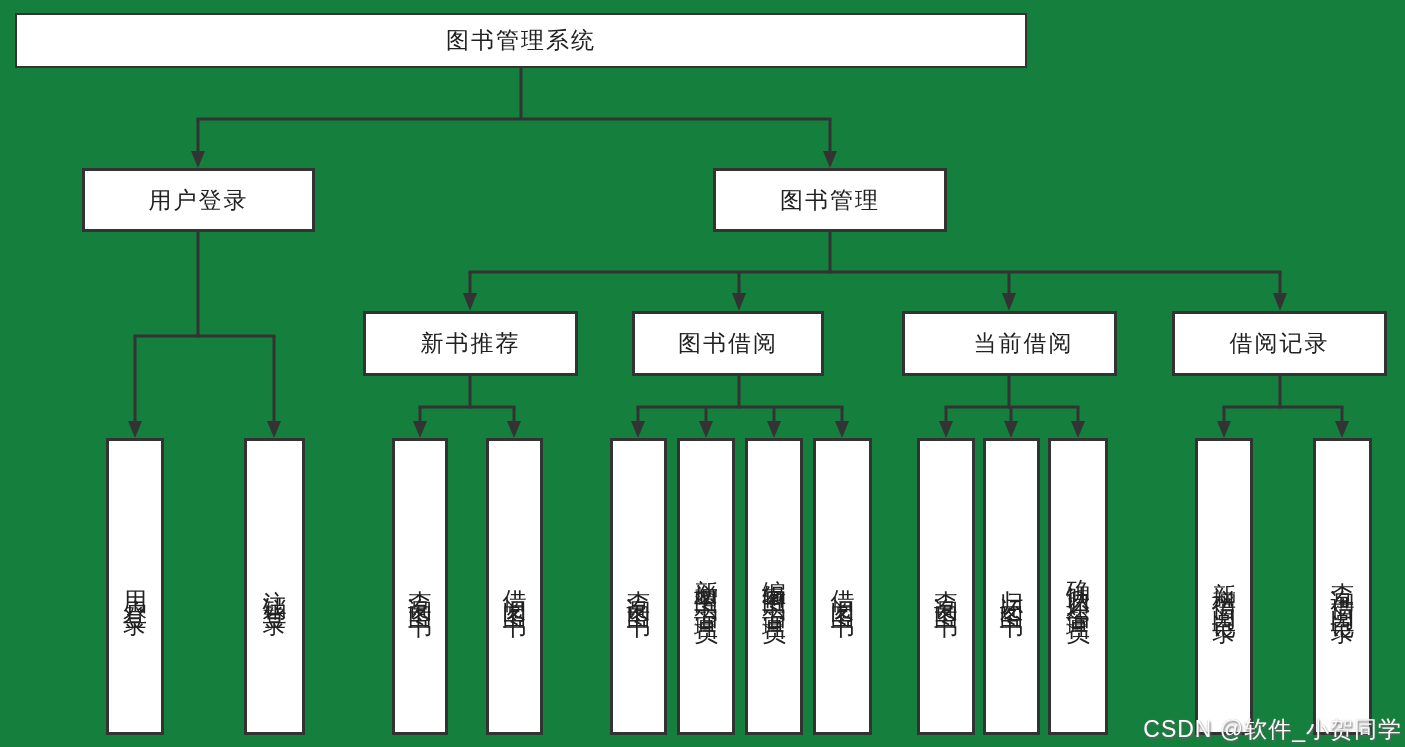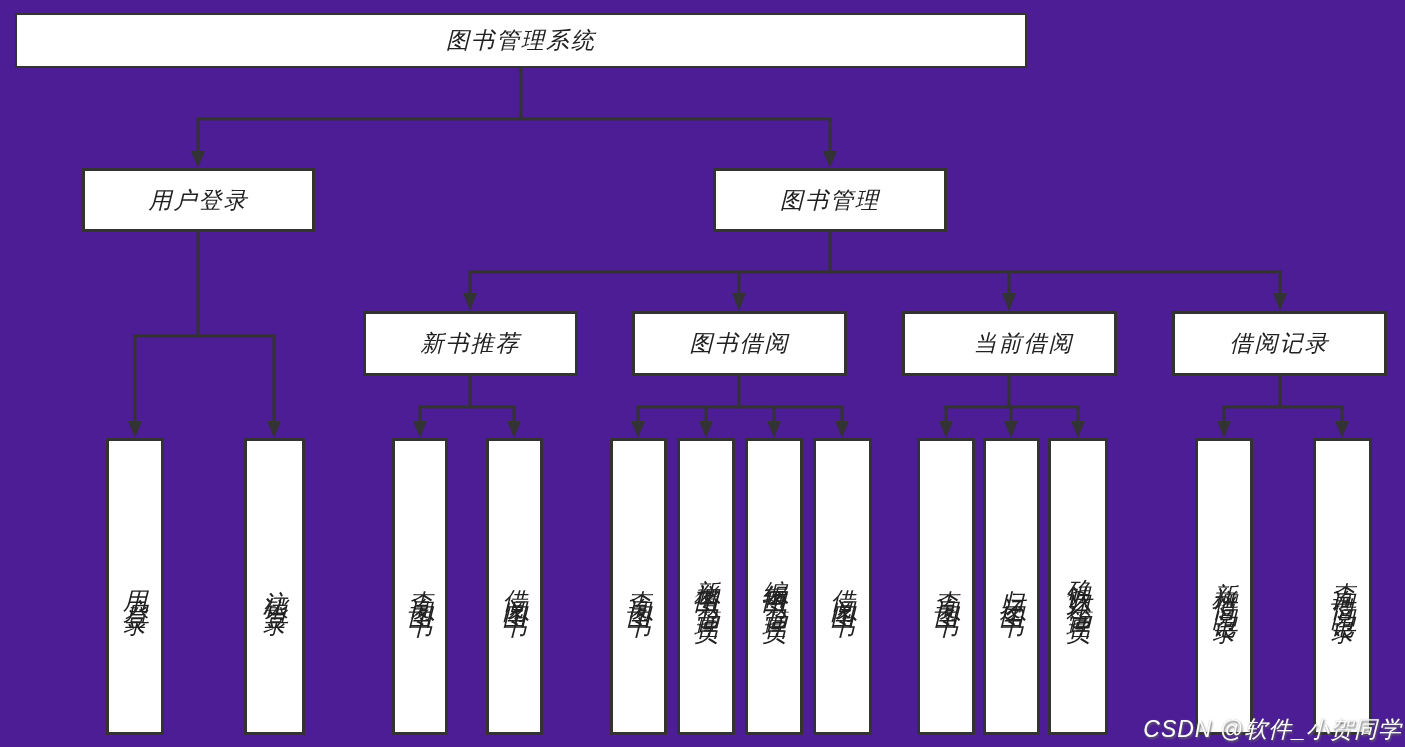--- a/index.html
+++ b/index.html
@@ -1,23 +1,22 @@
 <!DOCTYPE html>
 <html><head>
 <meta charset="utf-8">
 <style>
   html, body { margin: 0; padding: 0; background: #ffffff; }
   .canvas {
     position: relative;
     width: 1405px;
     height: 747px;
-    background: #4c1d95;
+    background: #15803d;
     overflow: hidden;
     font-family: "Liberation Sans", "DejaVu Sans", sans-serif;
-    font-style: italic;
   }
   .connector-layer {
     position: absolute;
     left: 0; top: 0;
     width: 1405px; height: 747px;
     z-index: 1;
   }
   .connector-layer line { stroke: #333333; stroke-width: 3; }
   .connector-layer polygon { fill: #333333; }
   .node {
@@ -138,21 +137,21 @@
       <polygon points="1335,421 1349,421 1342,438"></polygon>
     </g>
   </svg>
 
   <div class="node h-node root-node" style="left:15px; top:13px; width:1012px; height:55px;">图书管理系统</div>
 
   <div class="node h-node" style="left:82px; top:168px; width:233px; height:64px;">用户登录</div>
   <div class="node h-node" style="left:363px; top:311px; width:215px; height:65px;">新书推荐</div>
 
   <div class="node h-node" style="left:713px; top:168px; width:234px; height:64px;">图书管理</div>
-  <div class="node h-node" style="left:632px; top:311px; width:215px; height:65px;">图书借阅</div>
+  <div class="node h-node" style="left:632px; top:311px; width:192px; height:65px;">图书借阅</div>
   <div class="node h-node" style="left:902px; top:311px; width:215px; height:65px;padding-left:28px;">当前借阅</div>
   <div class="node h-node" style="left:1172px; top:311px; width:215px; height:65px;">借阅记录</div>
 
   <div class="node v-node" style="left:106px; top:438px; width:58px; height:297px;">用户登录</div>
   <div class="node v-node" style="left:244px; top:438px; width:61px; height:297px;">注销登录</div>
 
   <div class="node v-node" style="left:392px; top:438px; width:56px; height:297px;">查询图书</div>
   <div class="node v-node" style="left:486px; top:438px; width:57px; height:297px;">借阅图书</div>
 
   <div class="node v-node" style="left:610px; top:438px; width:57px; height:297px;">查询图书</div>

